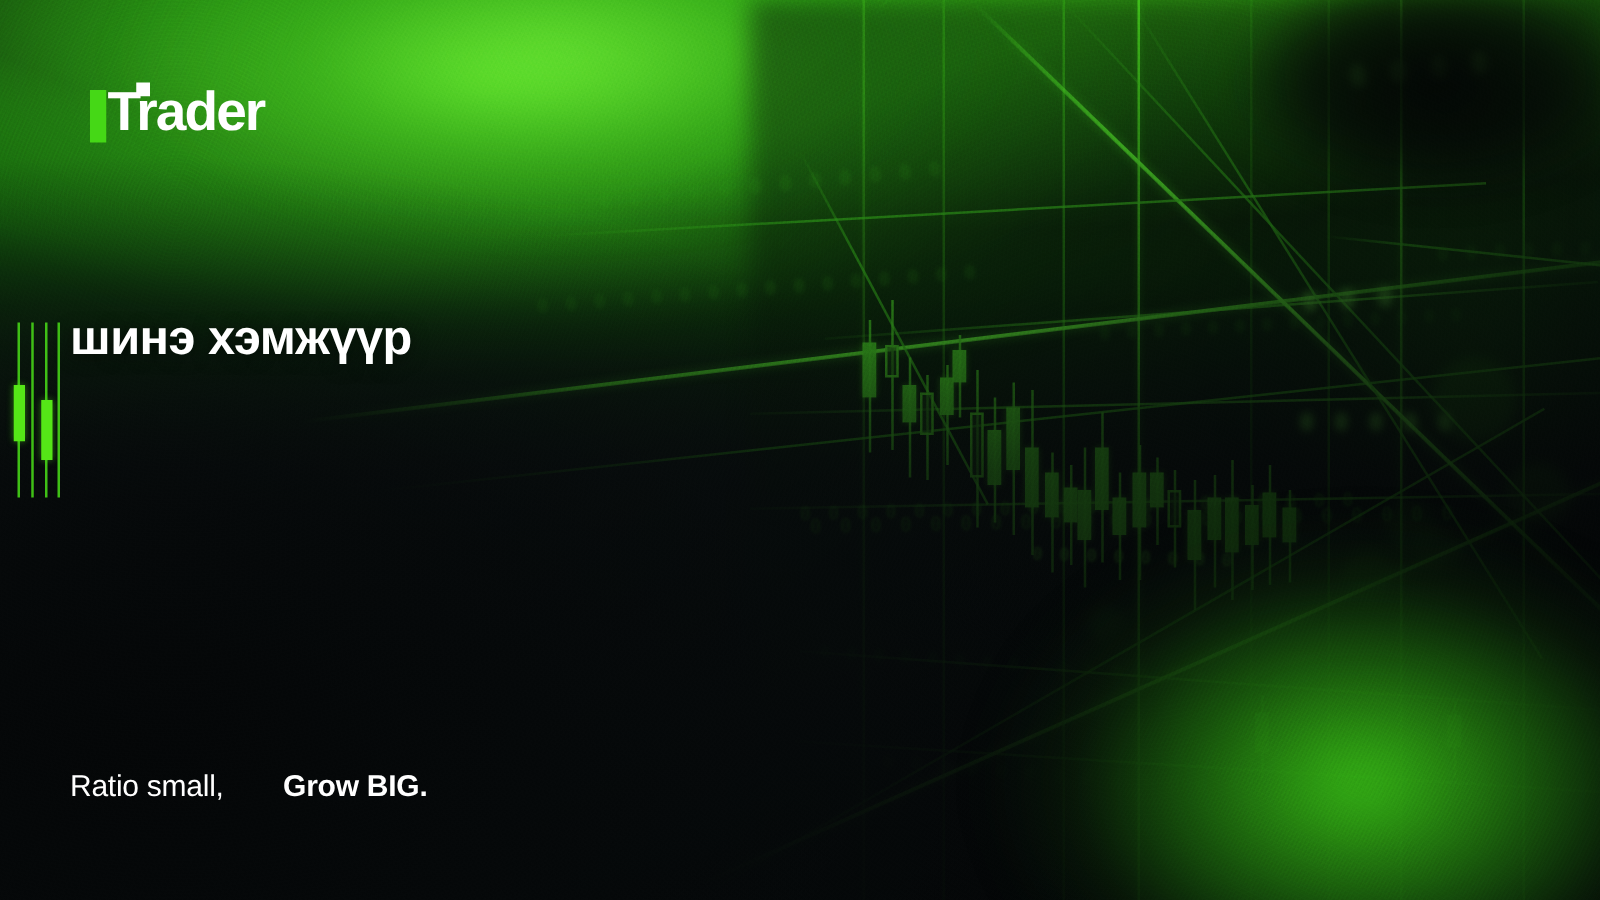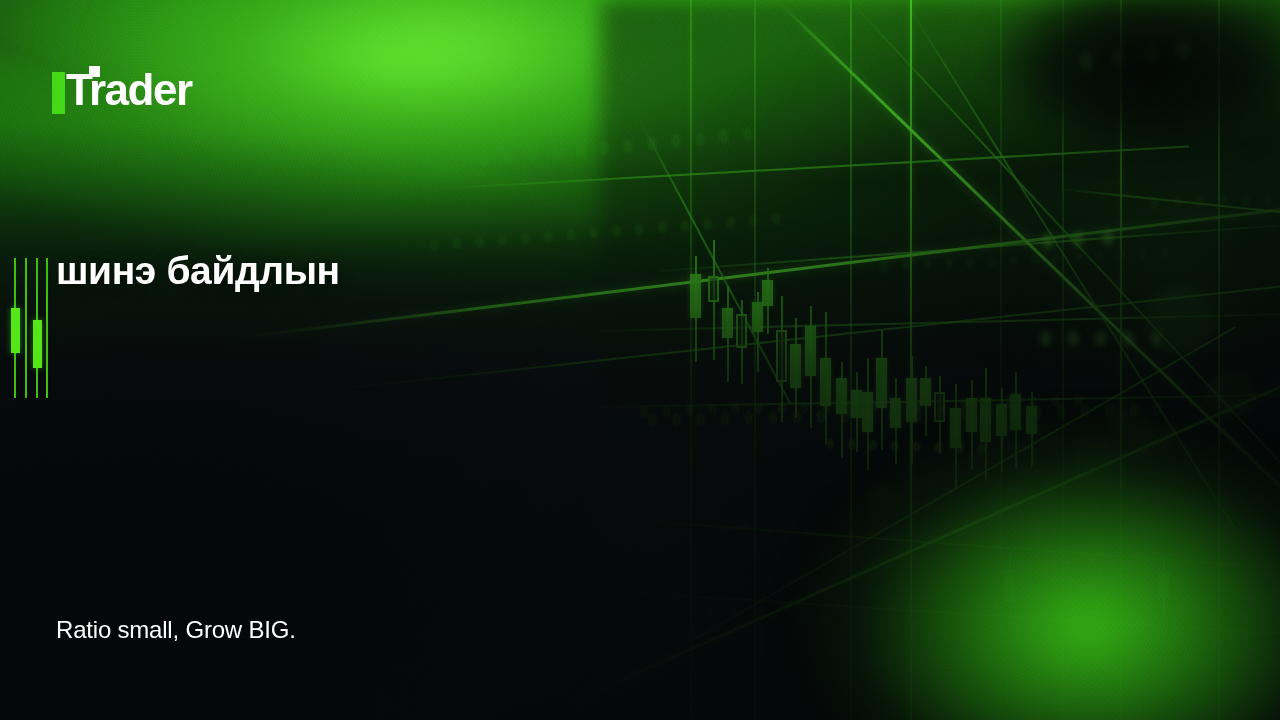--- a/index.html
+++ b/index.html
@@ -134,21 +134,21 @@
     mix-blend-mode: overlay;
     background-image:
       repeating-radial-gradient(circle at 11% 23%, rgba(255,255,255,.05) 0 1px, rgba(0,0,0,0) 1px 3px),
       repeating-radial-gradient(circle at 71% 61%, rgba(255,255,255,.045) 0 1px, rgba(0,0,0,0) 1px 4px),
       repeating-linear-gradient(27deg, rgba(255,255,255,.035) 0 1px, rgba(0,0,0,0) 1px 3px),
       repeating-linear-gradient(113deg, rgba(0,0,0,.05) 0 1px, rgba(0,0,0,0) 1px 3px);
   }
 
   
   .logo {
-    position: absolute; left: 52px; top: 66px;
+    position: absolute; left: 72px; top: 66px;
     display: flex; align-items: flex-start;
     height: 48px;
     z-index: 20;
   }
   .logo-i {
     width: 13px; height: 42px;
     background: #45d816;
     margin-top: 6px;
   }
   .logo-word {
@@ -200,21 +200,21 @@
 
   .tagline {
     position: absolute; left: 56px; top: 616px;
     z-index: 20;
     color: #ffffff;
     font-family: "Liberation Sans", sans-serif;
     font-size: 24px;
     font-weight: normal;
     letter-spacing: -0.2px;
   }
-  .tagline b { font-weight: normal; }
+  .tagline b { font-weight: bold; margin-left: 41px; }
 </style>
 </head>
 <body>
 
 <div class="banner">
 
   <div class="bg-base"></div>
   <div class="bg-topglow"></div>
   <div class="bg-topglow2"></div>
   <div class="bg-rightglow"></div>
@@ -388,20 +388,20 @@
   <div class="accent-bars" id="accent-bars">
       <div class="stick" style="left: 0px;"></div>
       <div class="blk" style="left: -3.5px; top: 50px; height: 45px;"></div>
       <div class="stick" style="left: 11px;"></div>
       <div class="stick" style="left: 22px;"></div>
       <div class="blk" style="left: 18.5px; top: 62px; height: 48px;"></div>
       <div class="stick" style="left: 32px;"></div>
     </div>
 
   <h1 class="headline">
-    <span class="ln">шинэ байдлын</span>
+    <span class="ln">шинэ хэмжүүр</span>
   </h1>
 
   <div class="tagline">
     <span>Ratio small, </span><b>Grow BIG.</b>
   </div>
 
 </div>
 
 </body></html>

